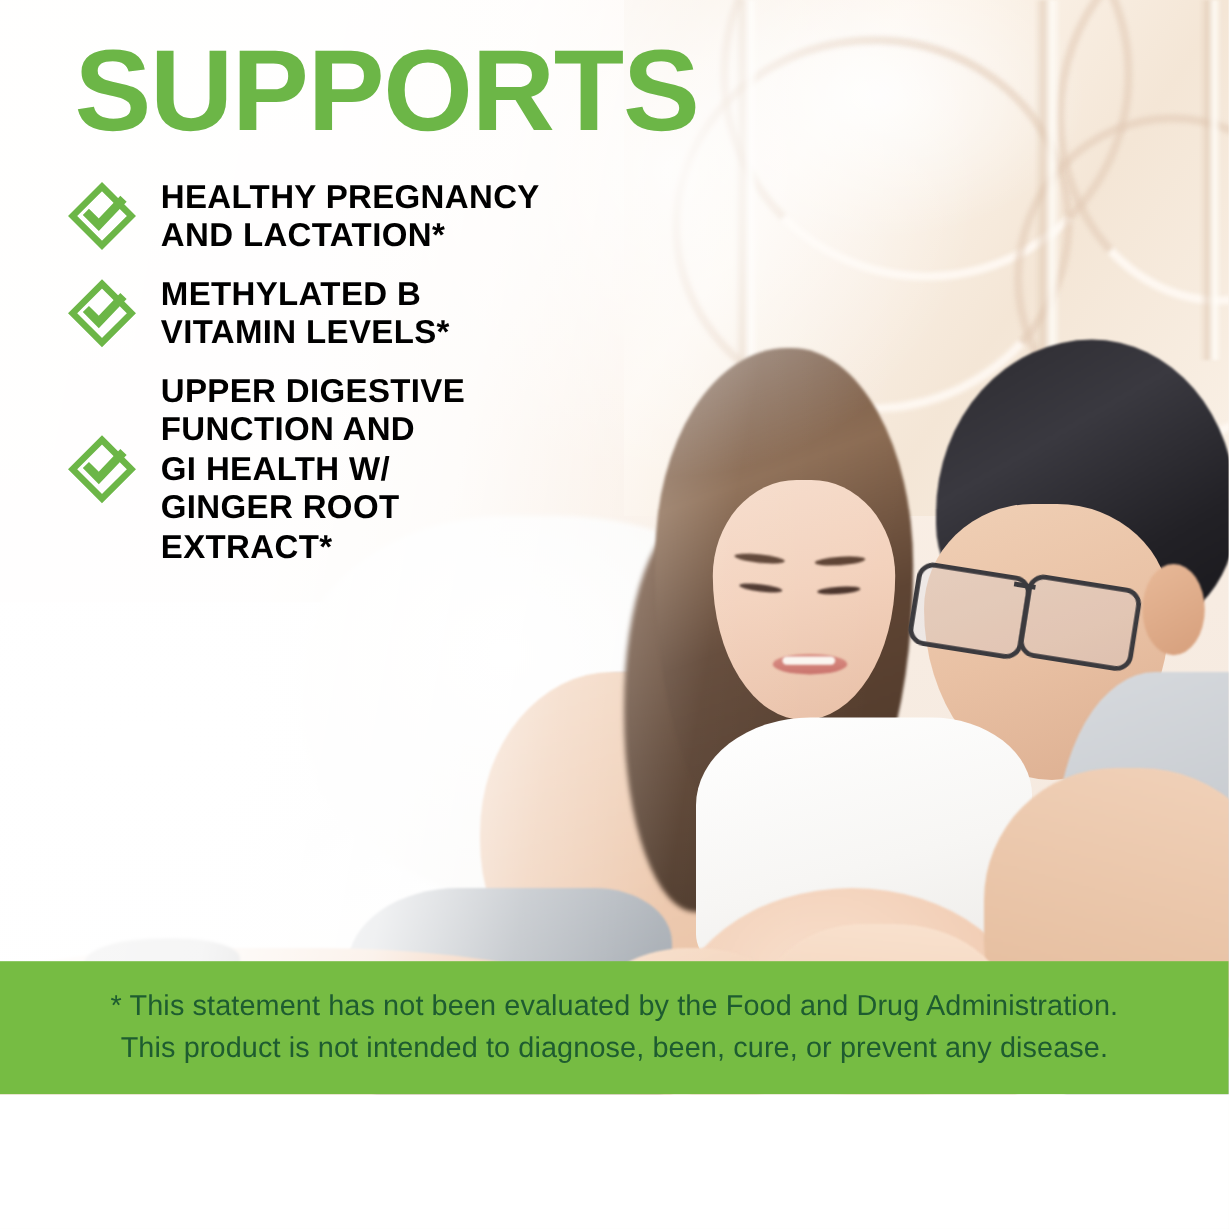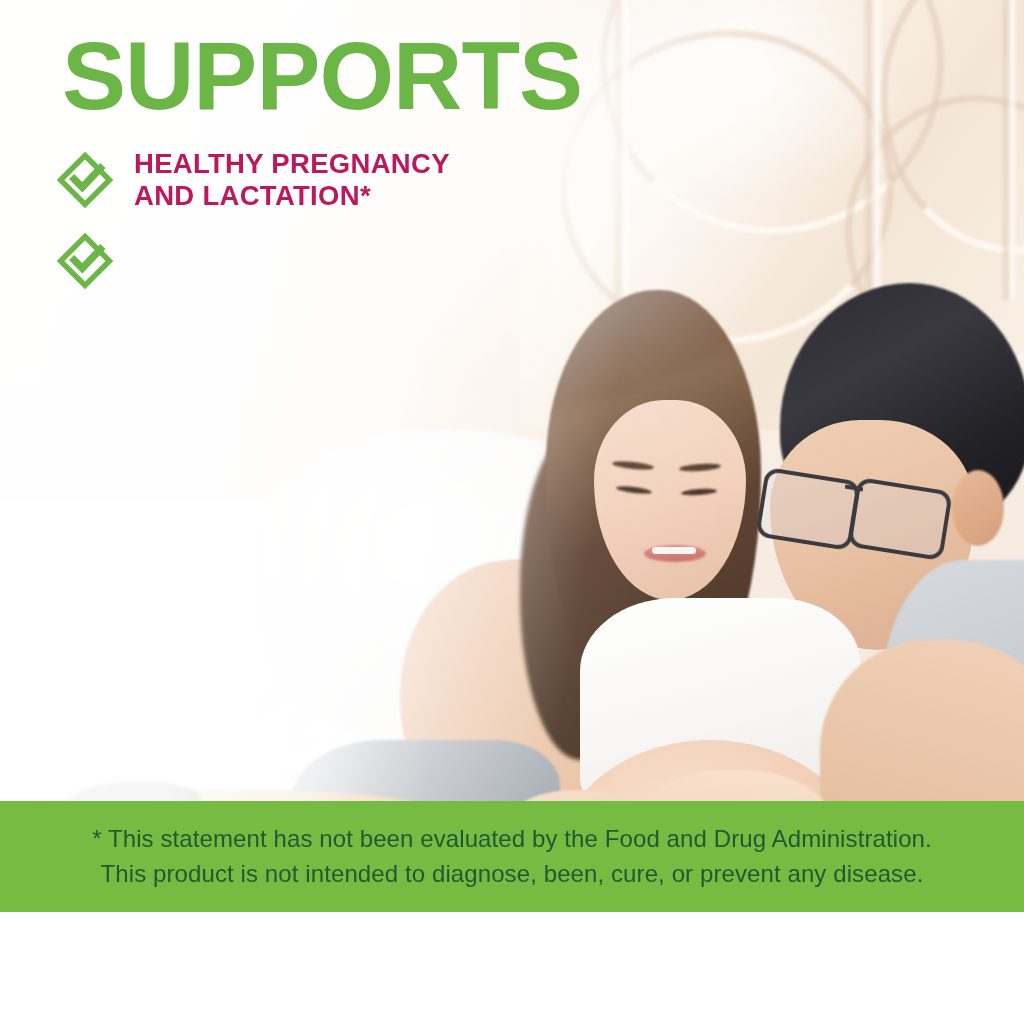--- a/index.html
+++ b/index.html
@@ -347,21 +347,21 @@
     height: 58px;
     margin-right: 20px;
   }
   .bullet-icon svg { display: block; width: 58px; height: 58px; }
 
   .bullet-text {
     font-size: 27.5px;
     font-weight: 700;
     line-height: 1.18;
     letter-spacing: 0.3px;
-    color: #be185d;
+    color: #000000;
     text-transform: uppercase;
     white-space: pre-line;
   }
 
   .footer {
     position: absolute;
     left: 0;
     right: 0;
     bottom: 0;
     height: 111px;
@@ -452,23 +452,38 @@
 AND LACTATION*</span>
     </div>
 
     <div class="bullet">
       <span class="bullet-icon">
         <svg viewBox="0 0 64 64" aria-hidden="true">
           <path d="M32 5 L59 32 L32 59 L5 32 Z" fill="none" stroke="#6cb647" stroke-width="6"></path>
           <path d="M20 31 L29 40 L49 19" fill="none" stroke="#6cb647" stroke-width="8" stroke-linecap="square"></path>
         </svg>
       </span>
+      <span class="bullet-text">METHYLATED B
+VITAMIN LEVELS*</span>
     </div>
 
 
+    <div class="bullet">
+      <span class="bullet-icon">
+        <svg viewBox="0 0 64 64" aria-hidden="true">
+          <path d="M32 5 L59 32 L32 59 L5 32 Z" fill="none" stroke="#6cb647" stroke-width="6"></path>
+          <path d="M20 31 L29 40 L49 19" fill="none" stroke="#6cb647" stroke-width="8" stroke-linecap="square"></path>
+        </svg>
+      </span>
+      <span class="bullet-text">UPPER DIGESTIVE
+FUNCTION AND
+GI HEALTH W/
+GINGER ROOT
+EXTRACT*</span>
+    </div>
 
   </div>
 
   <div class="footer">
     <div class="footer-line">* This statement has not been evaluated by the Food and Drug Administration.</div>
     <div class="footer-line">This product is not intended to diagnose, been, cure, or prevent any disease.</div>
   </div>
 
 </div>
 

